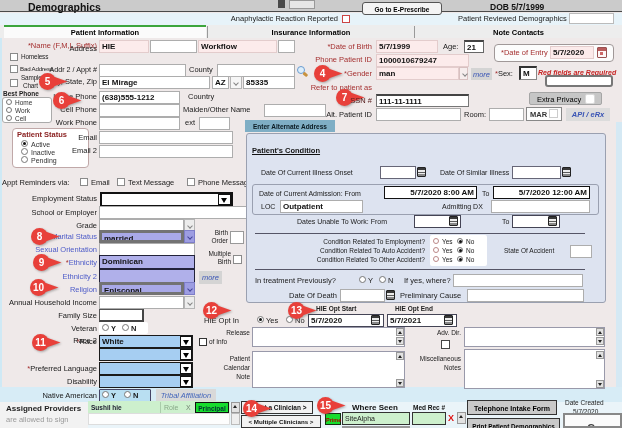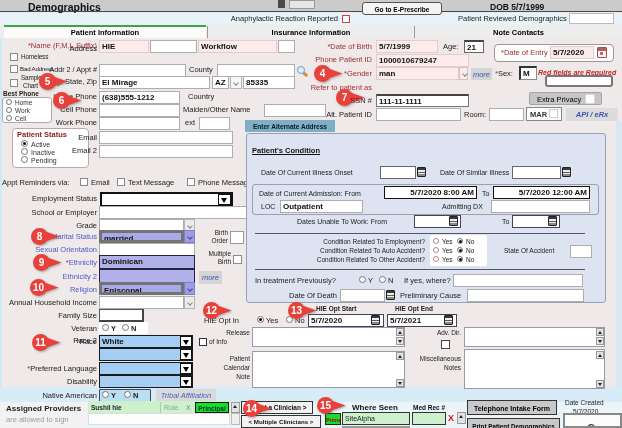--- a/index.html
+++ b/index.html
@@ -230,21 +230,21 @@
 <div class="f" style="left:376px;top:94px;width:93px;height:13px;border:1px solid #777;border-top:2px solid #444">111-11-1111</div>
 <div class="ab" style="left:529px;top:92px;width:73px;height:13px;background:#c6c6c6;border:1px solid #a5a5a5;border-radius:2px;font-size:7.5px;text-align:left;padding:2px 0 0 7px">Extra Privacy</div>
 <div class="ab" style="left:585px;top:94px;width:10px;height:10px;background:#fff;border:1px solid #dadada;border-radius:2px"></div>
 
 <div class="lb r" style="left:272px;top:111px;width:100px">Alt. Patient ID</div>
 <div class="f" style="left:376px;top:108px;width:85px;height:13px"></div>
 <div class="lb" style="left:464px;top:111px">Room:</div>
 <div class="f" style="left:489px;top:108px;width:35px;height:13px"></div>
 <div class="ab" style="left:526px;top:107px;width:36px;height:14px;background:#fdfdfd;border:1.5px solid #888;font-size:7.5px;font-weight:bold;color:#333;padding:2px 0 0 3px">MAR</div>
 <div class="ab" style="left:549px;top:109px;width:9px;height:9px;background:#fff;border:1px solid #ccc"></div>
-<div class="ab" style="left:566px;top:108px;width:52px;height:13px;background:#dcdcdc;font-size:7.5px;font-weight:bold;font-style:italic;color:#3a55b5;text-align:center;padding-top:2px">API / eRx</div>
+<div class="ab" style="left:566px;top:108px;width:44px;height:13px;background:#dcdcdc;font-size:7.5px;font-weight:bold;font-style:italic;color:#3a55b5;text-align:center;padding-top:2px">API / eRx</div>
 
 <div class="ab" style="left:245px;top:120px;width:90px;height:12px;background:#7fAEC5;font-size:6.5px;font-weight:bold;color:#0a1a22;text-align:center;padding-top:3px">Enter Alternate Address</div>
 
 <div class="ab" style="left:246px;top:133px;width:360px;height:170px;background:#dde3f0;border:1px solid #9aa0b0;border-radius:3px"></div>
 <div class="ab" style="left:252px;top:146px;font-size:7.5px;font-weight:bold;text-decoration:underline;color:#111">Patient's Condition</div>
 
 <div class="lb" style="left:261px;top:169px;font-size:7px">Date Of Current Illness Onset</div>
 <div class="f" style="left:380px;top:166px;width:36px;height:13px;border:1px solid #667"></div>
 <div class="cal" style="left:417px;top:167px"></div>
 <div class="lb" style="left:440px;top:169px;font-size:7px">Date Of Similar Illness</div>

